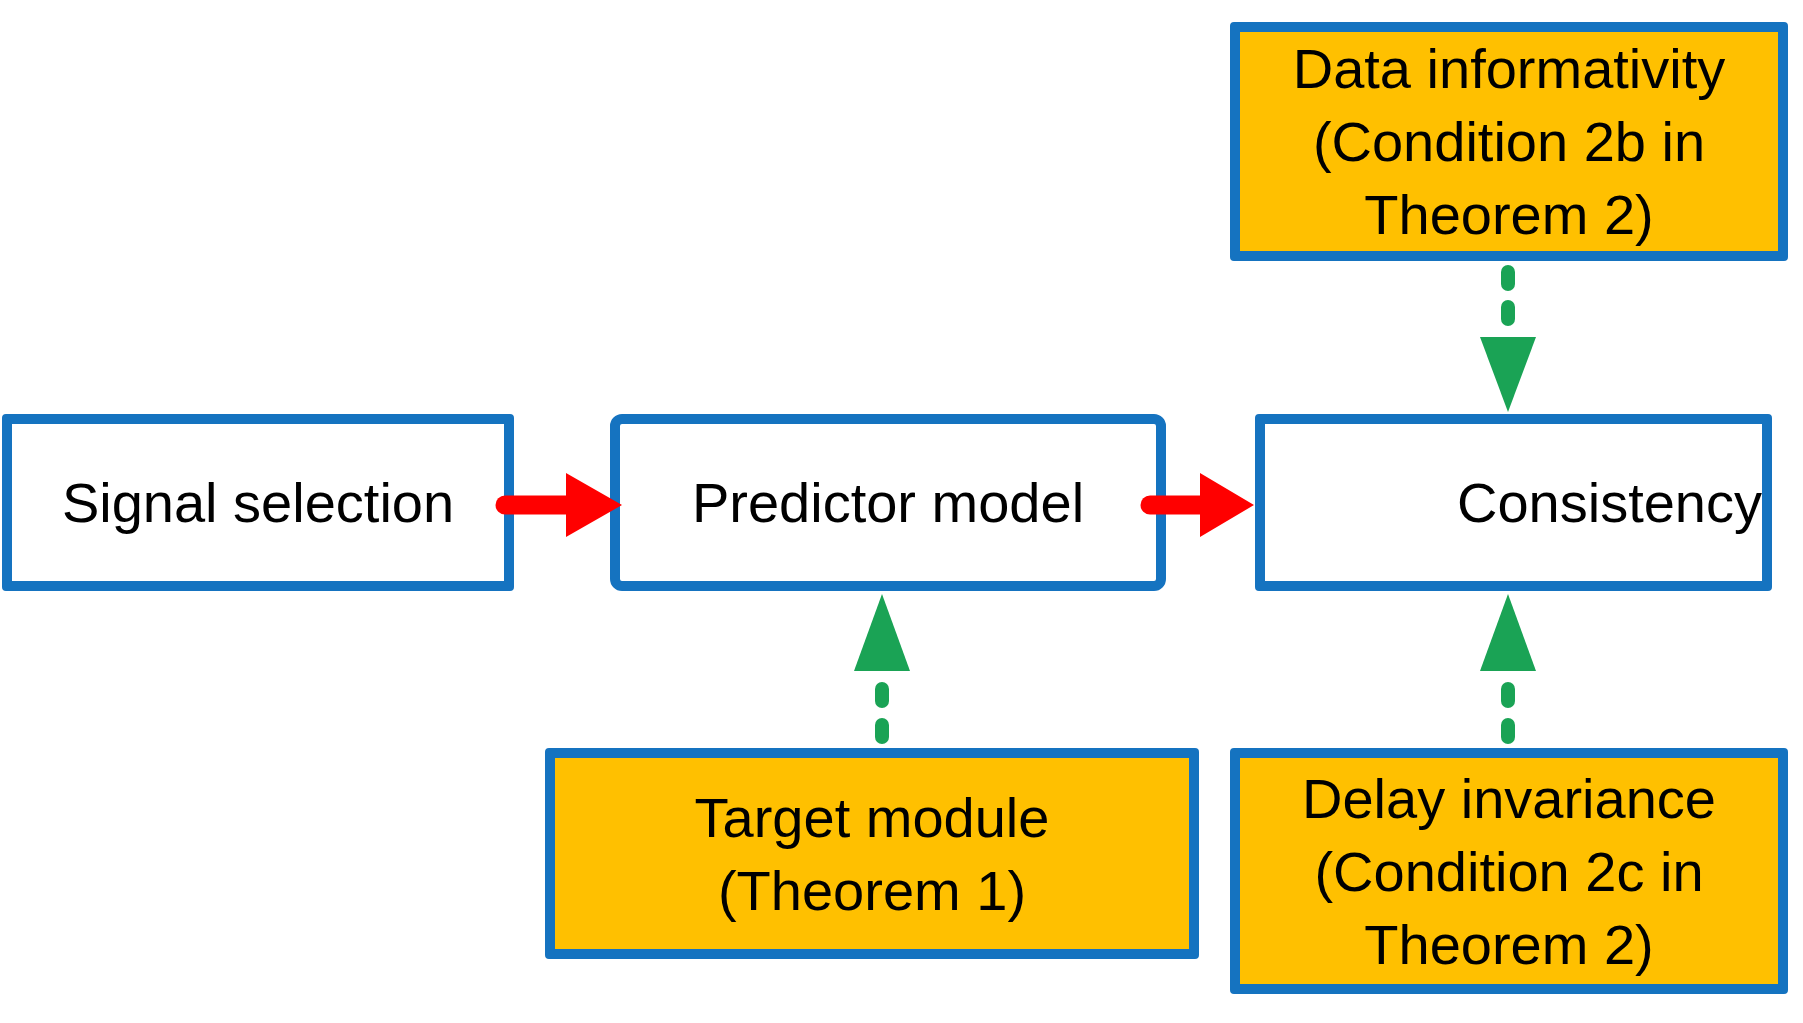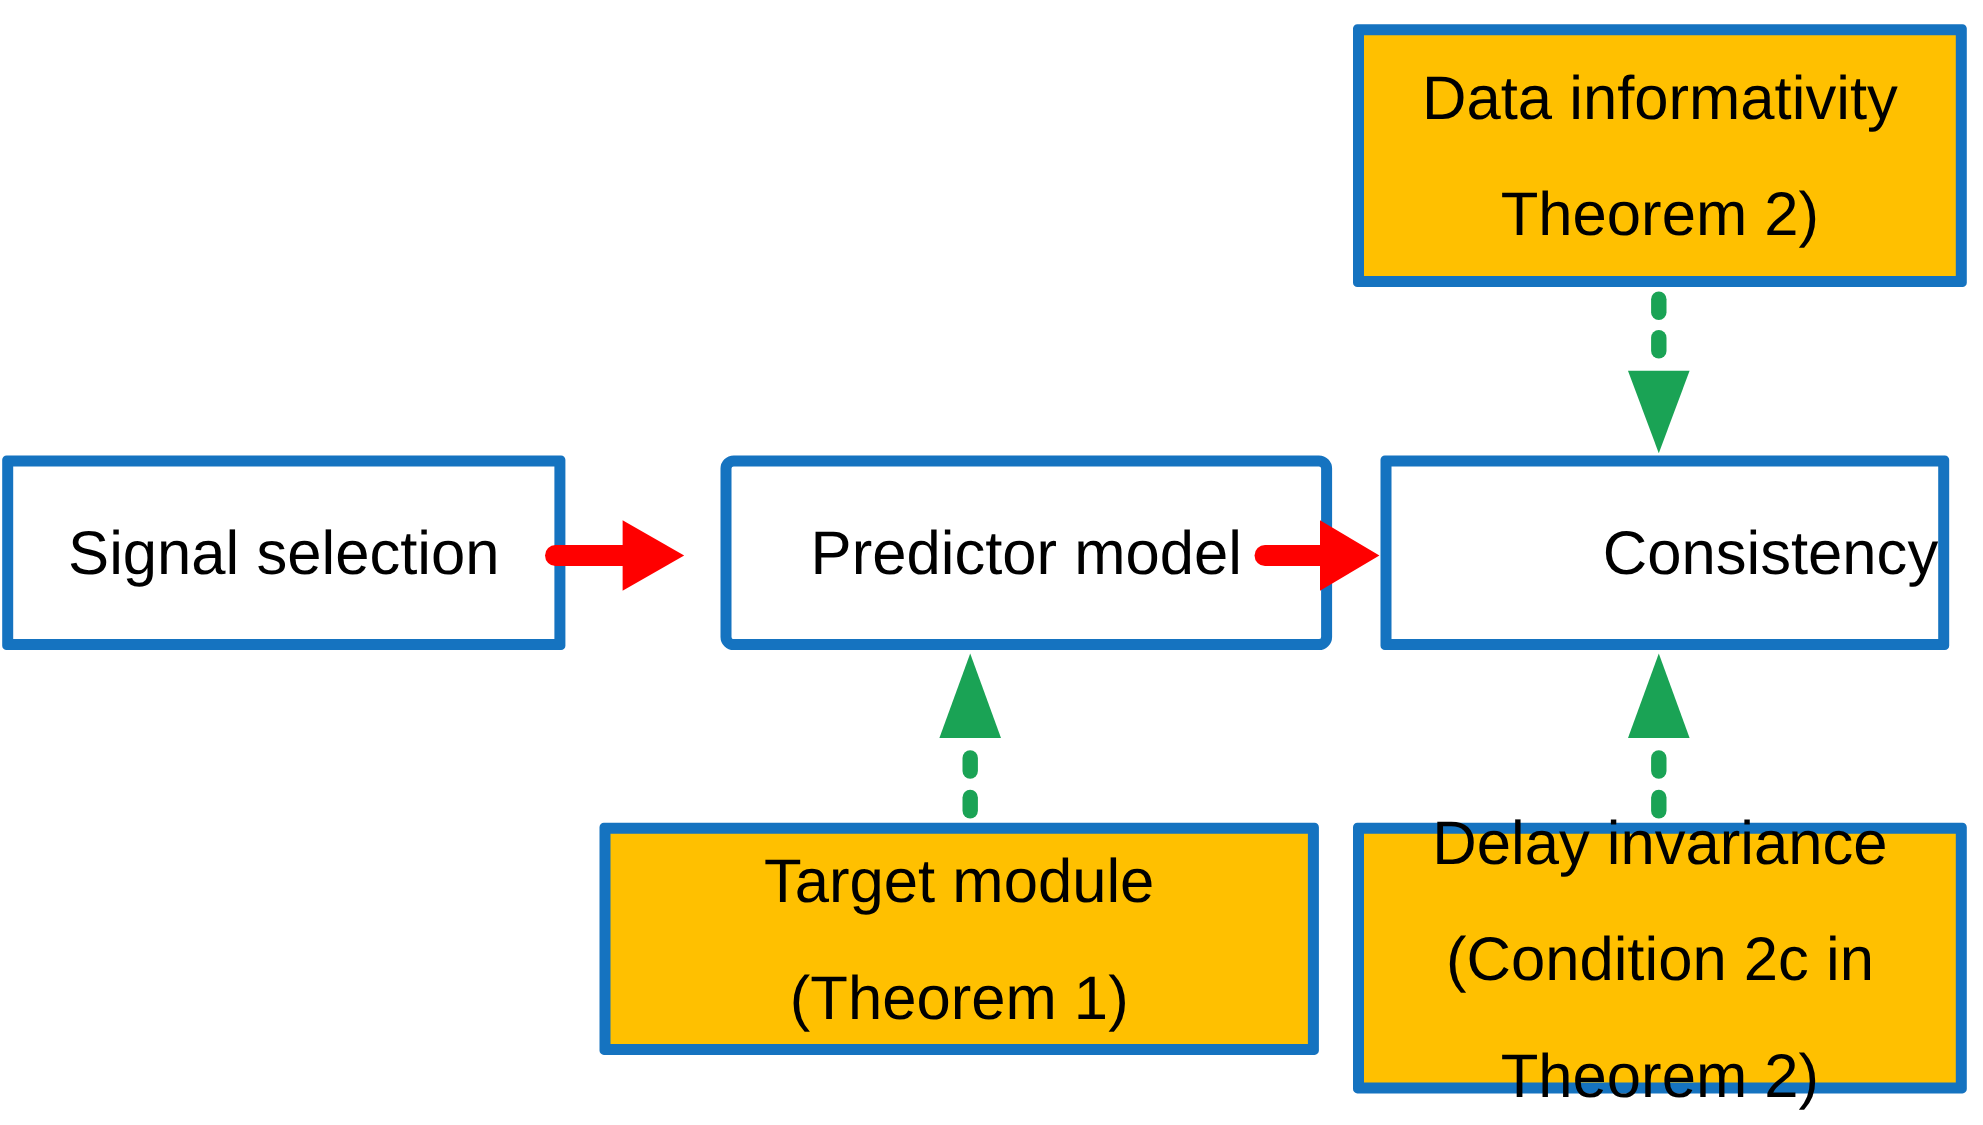--- a/index.html
+++ b/index.html
@@ -24,25 +24,25 @@
     flex-direction: column;
     align-items: center;
     justify-content: center;
     text-align: center;
     color: var(--text, #000000);
     font-size: 56px;
     line-height: 73px;
     white-space: nowrap;
   }
   .process-box { background: var(--process-box-fill, #ffffff); }
-  .condition-box { background: var(--condition-box-fill, #FFC000); gap: 33px; }
+  .condition-box { background: var(--condition-box-fill, #FFC000); }
 
   
   .box-signal      { left: 2px;    top: 414px; width: 512px; height: 177px; }
-  .box-predictor   { left: 655px;  top: 414px; width: 556px; height: 177px; border-radius: 12px; }
+  .box-predictor   { left: 610px;  top: 414px; width: 556px; height: 177px; border-radius: 12px; }
   .box-consistency { left: 1255px; top: 414px; width: 517px; height: 177px; align-items: flex-end; }
 
   
   .box-data-informativity { left: 1230px; top: 22px;  width: 558px; height: 239px; }
   .box-target-module      { left: 545px;  top: 748px; width: 654px; height: 211px; }
   .box-delay              { left: 1230px; top: 748px; width: 558px; height: 246px; }
 
   .arrow-layer {
     position: absolute;
     left: 0; top: 0;
@@ -55,20 +55,21 @@
   .cond-arrow       { stroke: var(--condition-arrow, #1AA355); }
   .cond-arrow-head  { fill:   var(--condition-arrow, #1AA355); }
 </style>
 </head>
 <body>
 
 <div class="canvas">
 
   <div class="box condition-box box-data-informativity">
     <div>Data informativity</div>
+    <div>(Condition 2b in</div>
     <div>Theorem 2)</div>
   </div>
 
   <div class="box process-box box-signal">
     <div>Signal selection</div>
   </div>
 
   <div class="box process-box box-predictor">
     <div>Predictor model</div>
   </div>

